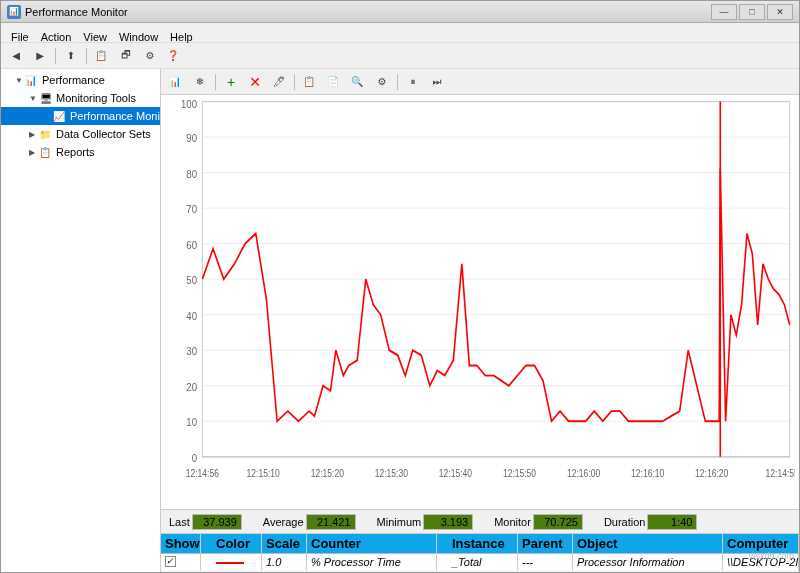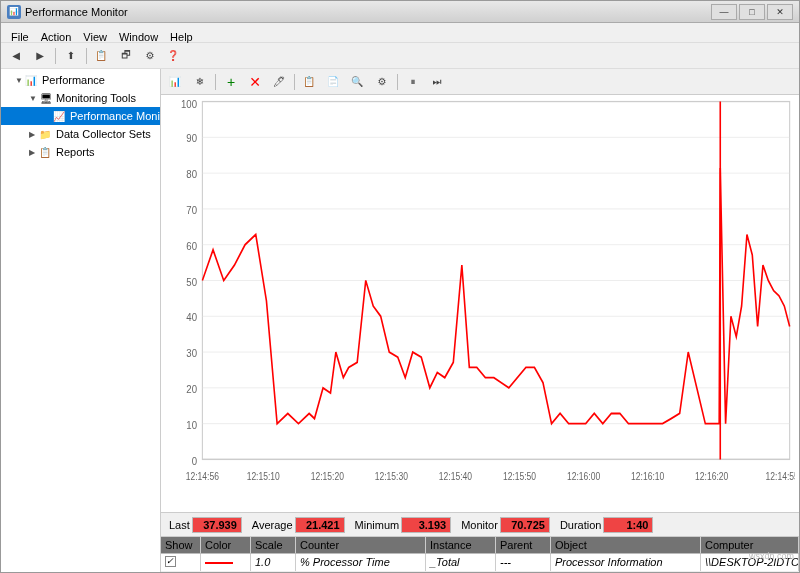--- a/index.html
+++ b/index.html
@@ -179,72 +179,71 @@
       width: 100%;
       height: 100%;
     }
     .stats-bar {
       height: 24px;
       background: #f0f0f0;
       border-top: 1px solid #ccc;
       display: flex;
       align-items: center;
       padding: 0 8px;
-      gap: 6px;
+      gap: 17px;
       flex-shrink: 0;
       font-size: 11px;
     }
     .stat-group {
       display: flex;
       align-items: center;
       gap: 2px;
       margin-right: 4px;
     }
     .stat-label {
       color: #000;
       font-weight: normal;
     }
     .stat-value {
       border: 1px solid #bbb;
-      background: #ef4444;
+      background: #4d7c0f;
       padding: 1px 4px;
       min-width: 50px;
       text-align: right;
       font-size: 11px;
+    }
+    .data-table {
+      flex-shrink: 0;
+      border-top: 1px solid #ccc;
+    }
+    .data-table-header {
+      display: flex;
+      background: #0ea5e9;
+      border-bottom: 1px solid #bbb;
+      font-size: 13px;
       font-weight: bold;
-    }
-    .data-table {
-      flex-shrink: 0;
-      border-top: 1px solid #ccc;
-    }
-    .data-table-header {
-      display: flex;
-      background: #737373;
-      border-bottom: 1px solid #bbb;
-      font-size: 11px;
-      font-weight: normal;
     }
     .data-table-row {
       display: flex;
       background: white;
       font-size: 11px;
       border-bottom: 1px solid #eee;
       font-style: italic;
     }
     .dt-cell {
       padding: 2px 4px;
       border-right: 1px solid #ccc;
       overflow: hidden;
       white-space: nowrap;
     }
     .dt-cell.show { width: 40px; }
-    .dt-cell.color { width: 50px; }
+    .dt-cell.color { width: 50px; margin-left: 11px; }
     .dt-cell.scale { width: 45px; }
     .dt-cell.counter { width: 130px; }
-    .dt-cell.instance { width: 70px; }
+    .dt-cell.instance { width: 70px; margin-left: 11px; }
     .dt-cell.parent { width: 55px; }
     .dt-cell.object { width: 150px; }
     .dt-cell.computer { flex: 1; }
     .color-line {
       display: inline-block;
       width: 28px;
       height: 2px;
       background: red;
       vertical-align: middle;
     }

